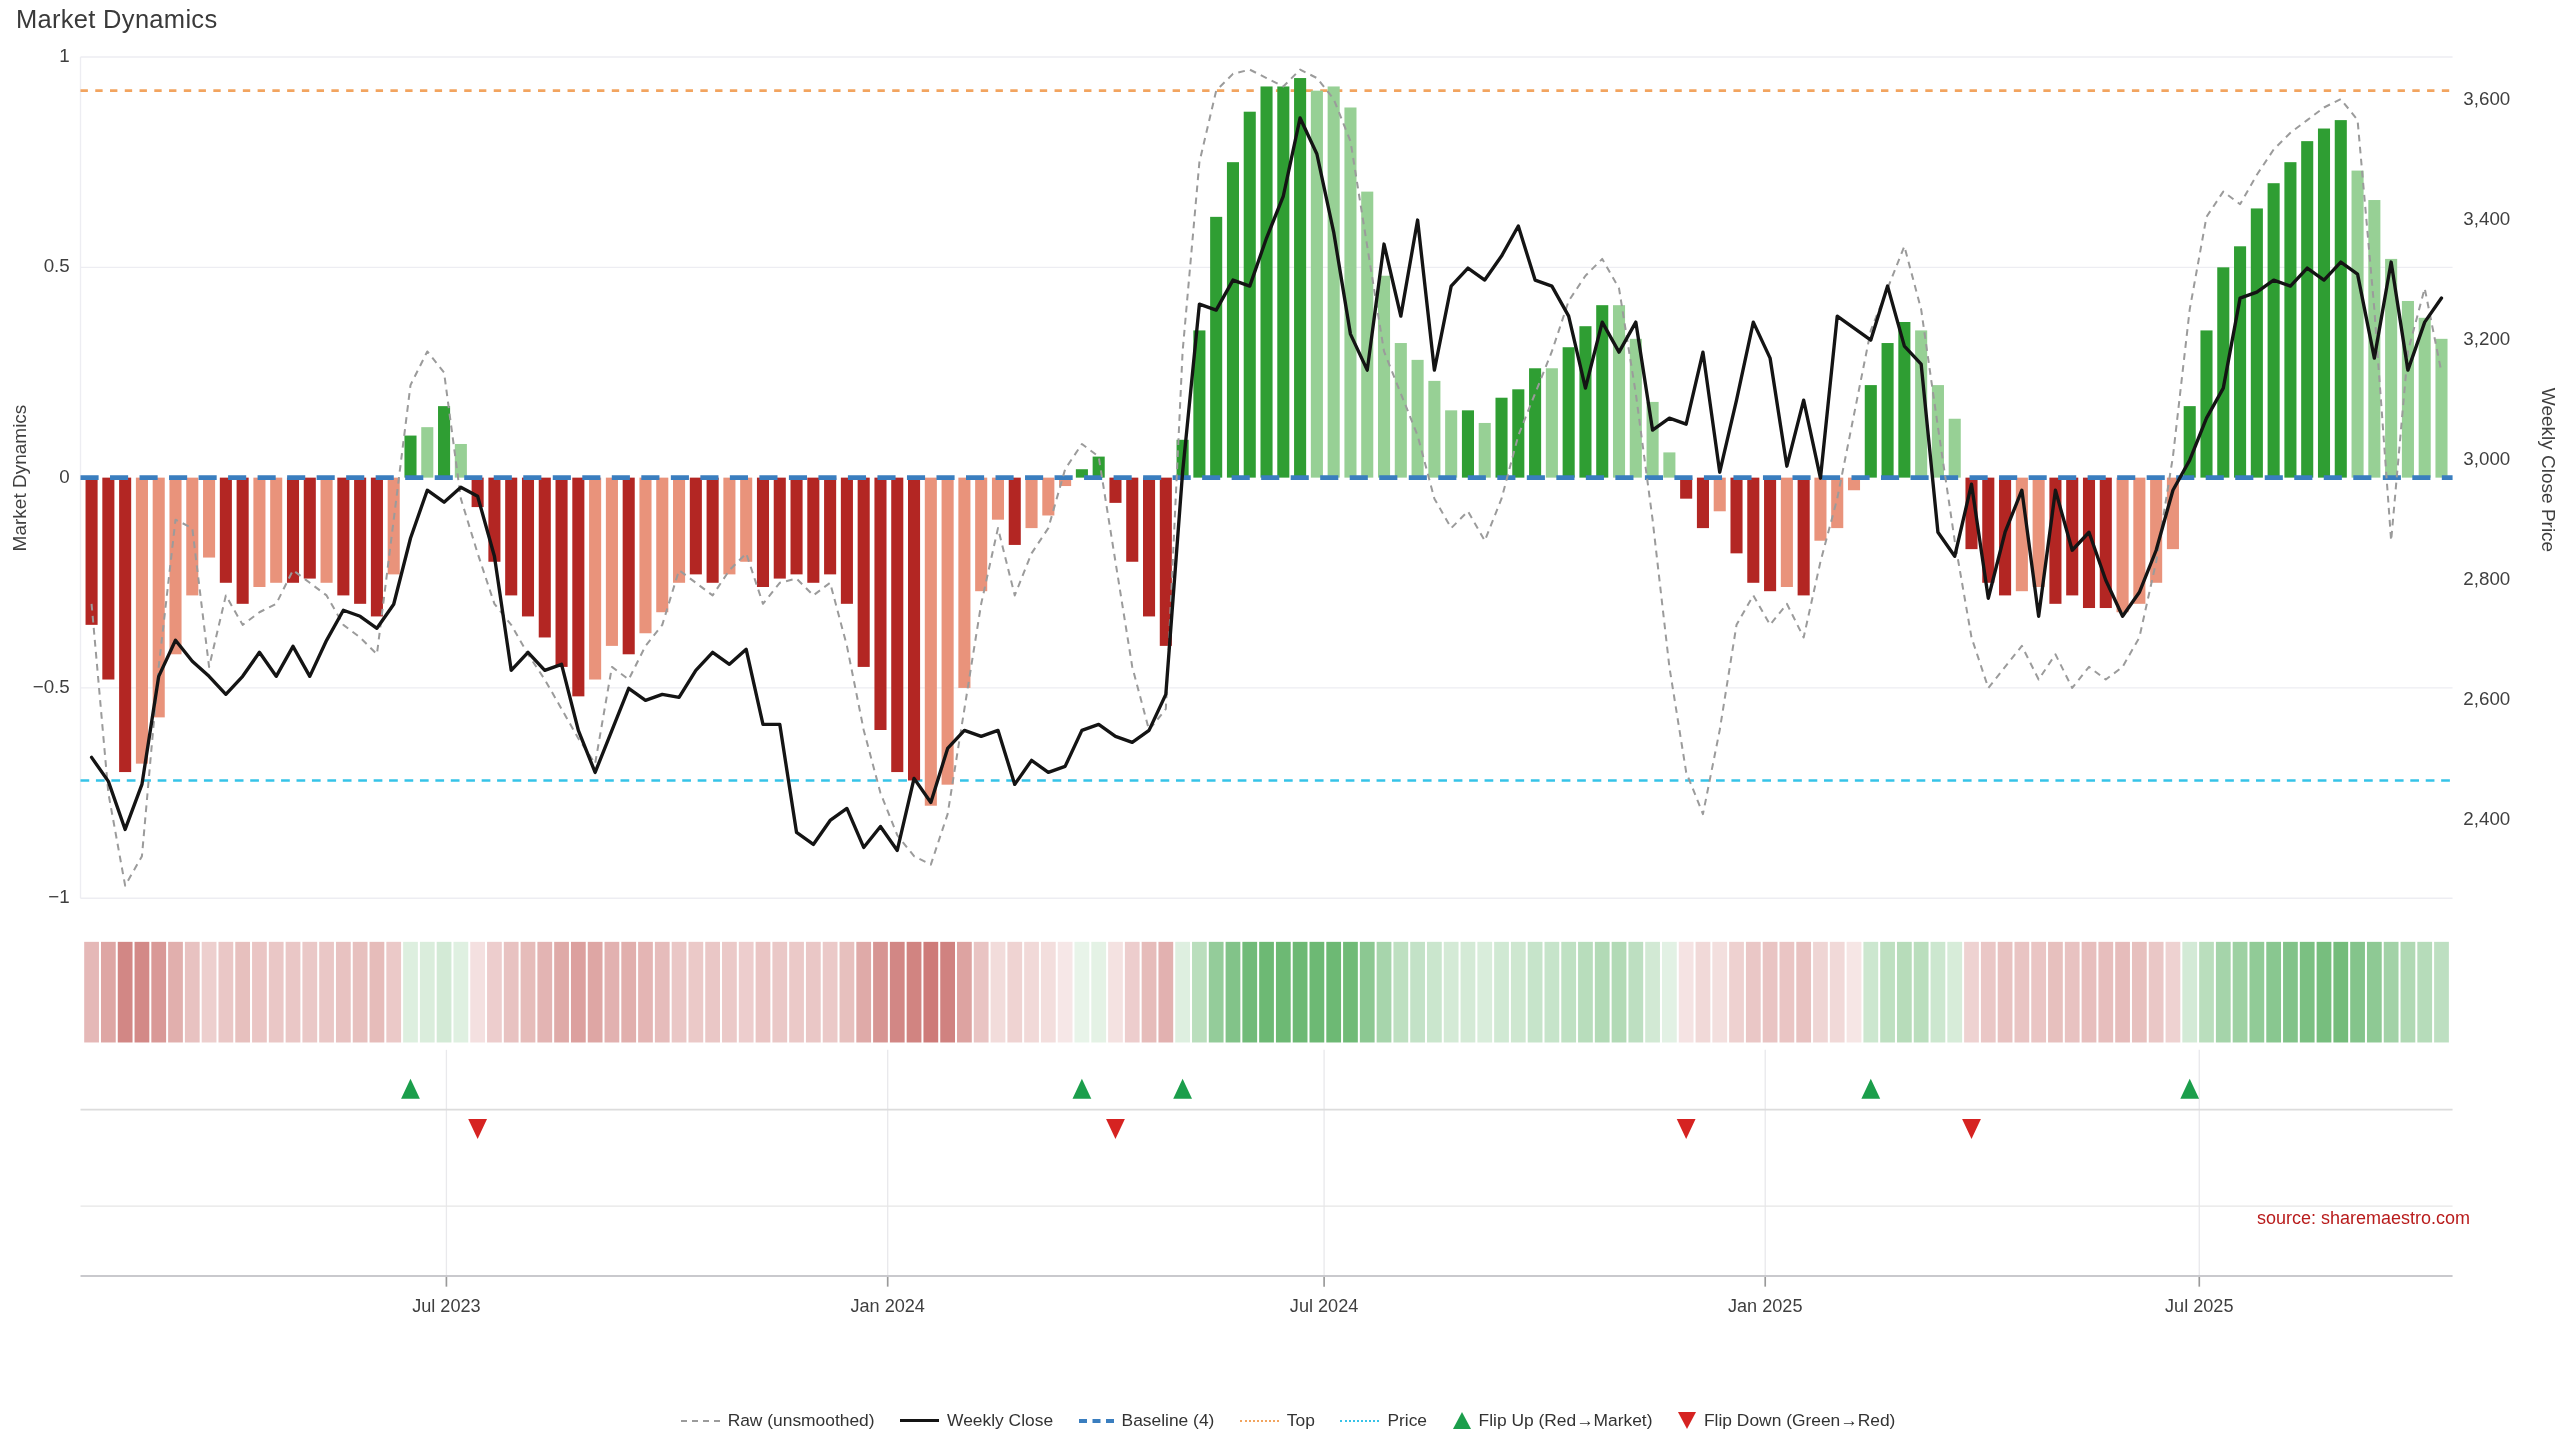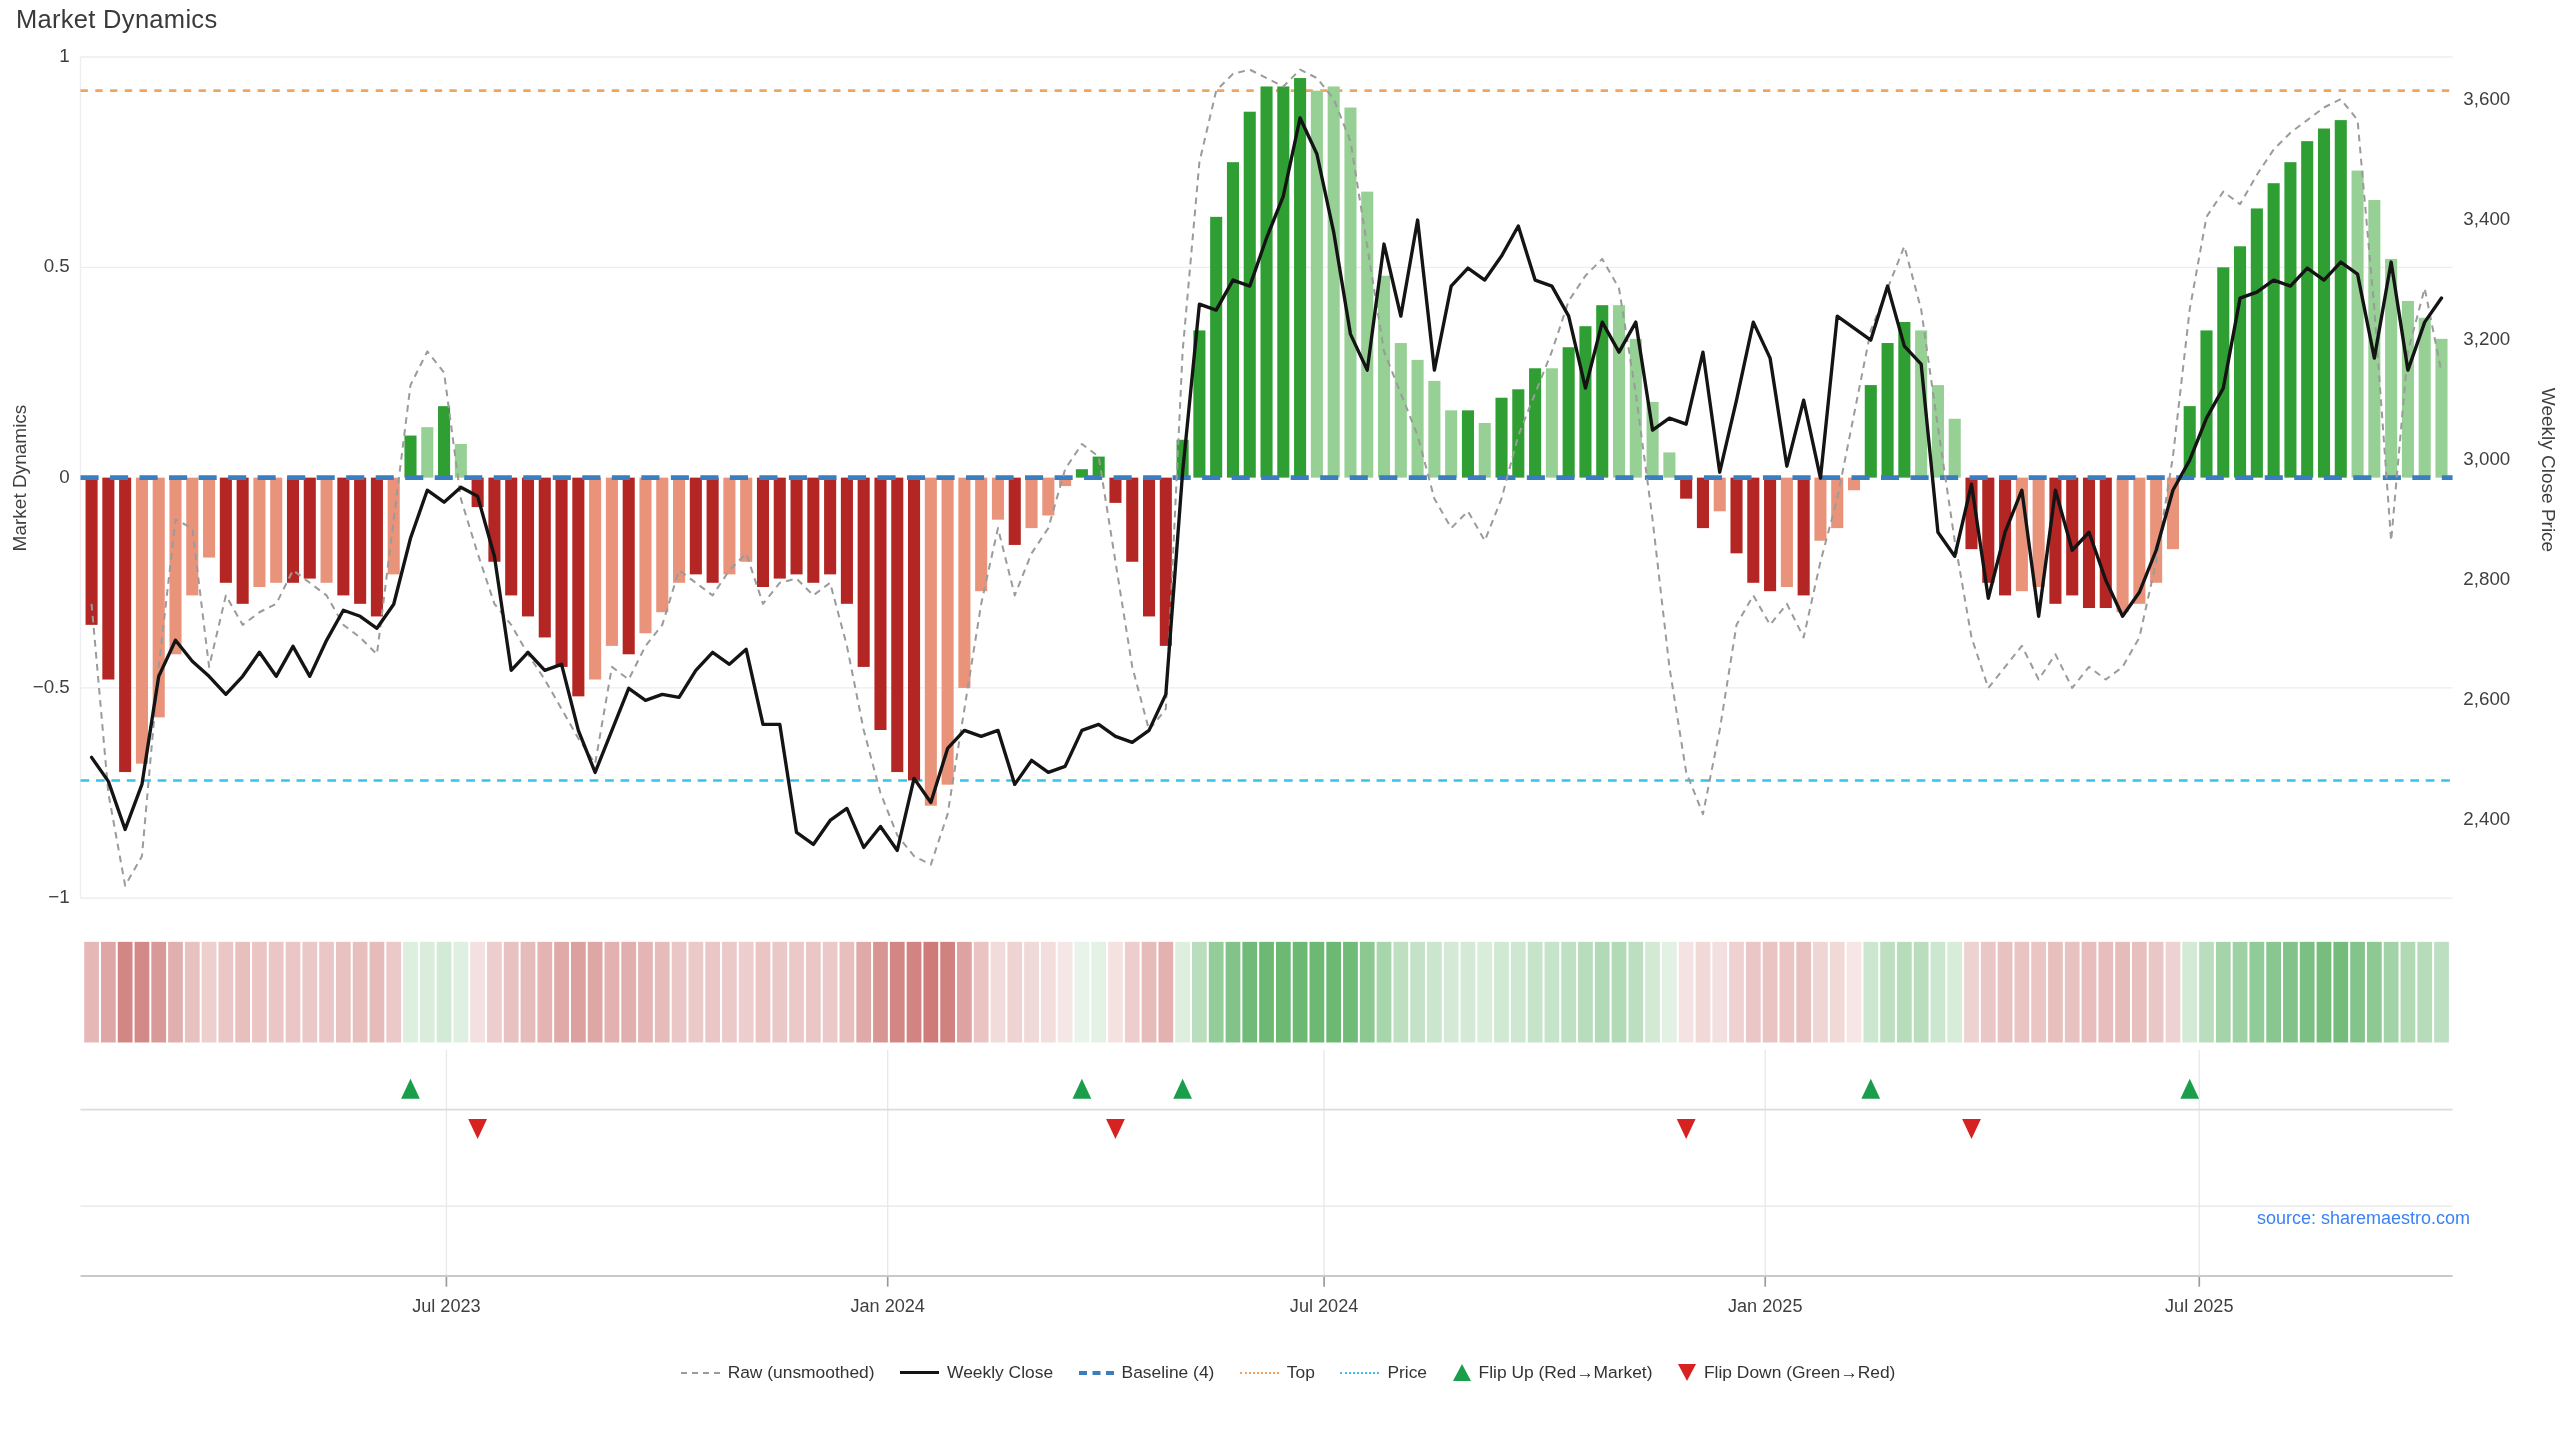--- a/index.html
+++ b/index.html
@@ -2,24 +2,24 @@
 <html style="font-size:10.7px"><head>
 <meta charset="utf-8">
 <style>
   html,body{margin:0;padding:0;background:#ffffff;width:2576px;height:1449px;overflow:hidden;
     font-family:"Liberation Sans","DejaVu Sans",sans-serif;}
   .stage{position:relative;width:2576px;height:1242px;background:#fff;}
   .title{position:absolute;left:16px;top:5.4px;font-size:25.5px;color:#3a3a3a;letter-spacing:0.3px;}
   .axis-title{position:absolute;font-size:19px;color:#3f3f3f;white-space:nowrap;}
   .axis-title.left{left:20px;top:478px;transform:translate(-50%,-50%) rotate(-90deg);}
   .axis-title.right{left:2548px;top:470px;transform:translate(-50%,-50%) rotate(90deg);}
-  .source{position:absolute;right:106px;top:1208px;font-size:18px;color:#3b82f6;}
+  .source{position:absolute;right:106px;top:1208px;font-size:18px;color:#b91c1c;}
   svg{position:absolute;left:0;top:0;}
   svg text{font-family:"Liberation Sans","DejaVu Sans",sans-serif;}
-  .legend{position:absolute;left:0;right:0;top:1362px;display:flex;justify-content:center;
+  .legend{position:absolute;left:0;right:0;top:1410px;display:flex;justify-content:center;
     align-items:center;gap:25.5px;font-size:17.4px;color:#333;}
   .legend-item{display:flex;align-items:center;gap:8px;cursor:pointer;}
   .sw{display:inline-block;width:39px;height:0;}
   .sw-raw{border-top:2px dashed #9b9b9b;}
   .sw-close{border-top:3.4px solid #141414;}
   .sw-baseline{border-top:4px dashed #3a7ebf;width:35px;}
   .sw-top{border-top:2.7px dotted #f2a45f;}
   .sw-bottom{border-top:2.7px dotted #36c3e8;}
   .tri-up{width:0;height:0;border-left:9.4px solid transparent;border-right:9.4px solid transparent;
     border-bottom:17px solid #1b9e4b;}

